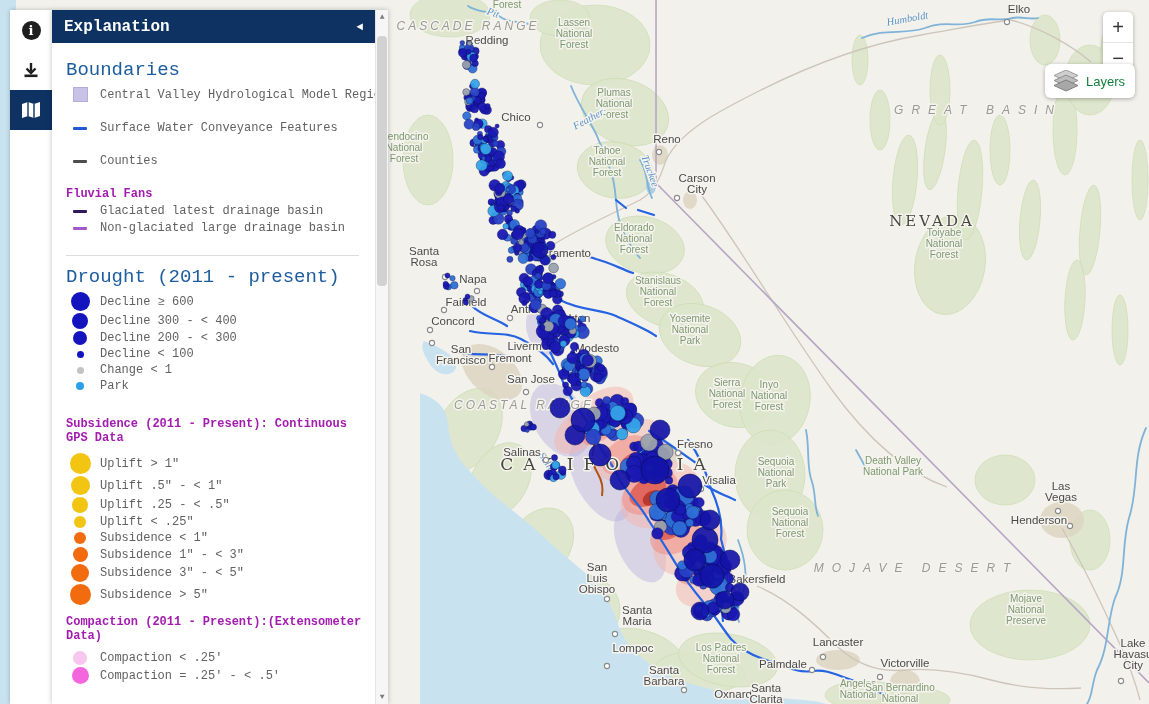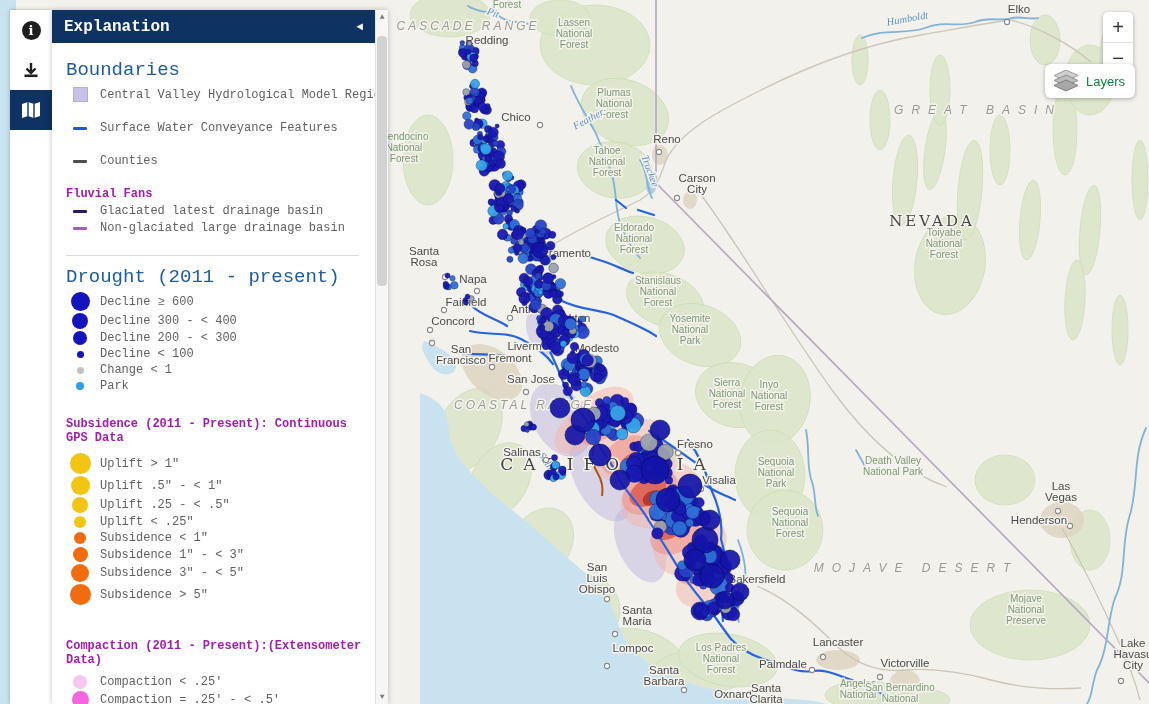--- a/index.html
+++ b/index.html
@@ -1170,21 +1170,21 @@
               </span>
               <span class="leg-lbl">Subsidence 3" - &lt; 5"</span>
             </div>
             <div class="leg-row ">
               <span class="sw">
                 <span class="dot" style="width: 21px; height: 21px; background: rgb(242, 107, 15);"></span>
               </span>
               <span class="leg-lbl">Subsidence &gt; 5"</span>
             </div>
           </div>
-        <div class="grph" style="margin-top:34px;">Compaction (2011 - Present):(Extensometer Data)</div>
+        <div class="grph" style="margin-top:10px;">Compaction (2011 - Present):(Extensometer Data)</div>
         <div id="compaction-items">
             <div class="leg-row ">
               <span class="sw">
                 <span class="dot" style="width: 14px; height: 14px; background: rgb(249, 198, 239);"></span>
               </span>
               <span class="leg-lbl">Compaction &lt; .25'</span>
             </div>
             <div class="leg-row ">
               <span class="sw">
                 <span class="dot" style="width: 17px; height: 17px; background: rgb(244, 102, 221);"></span>

